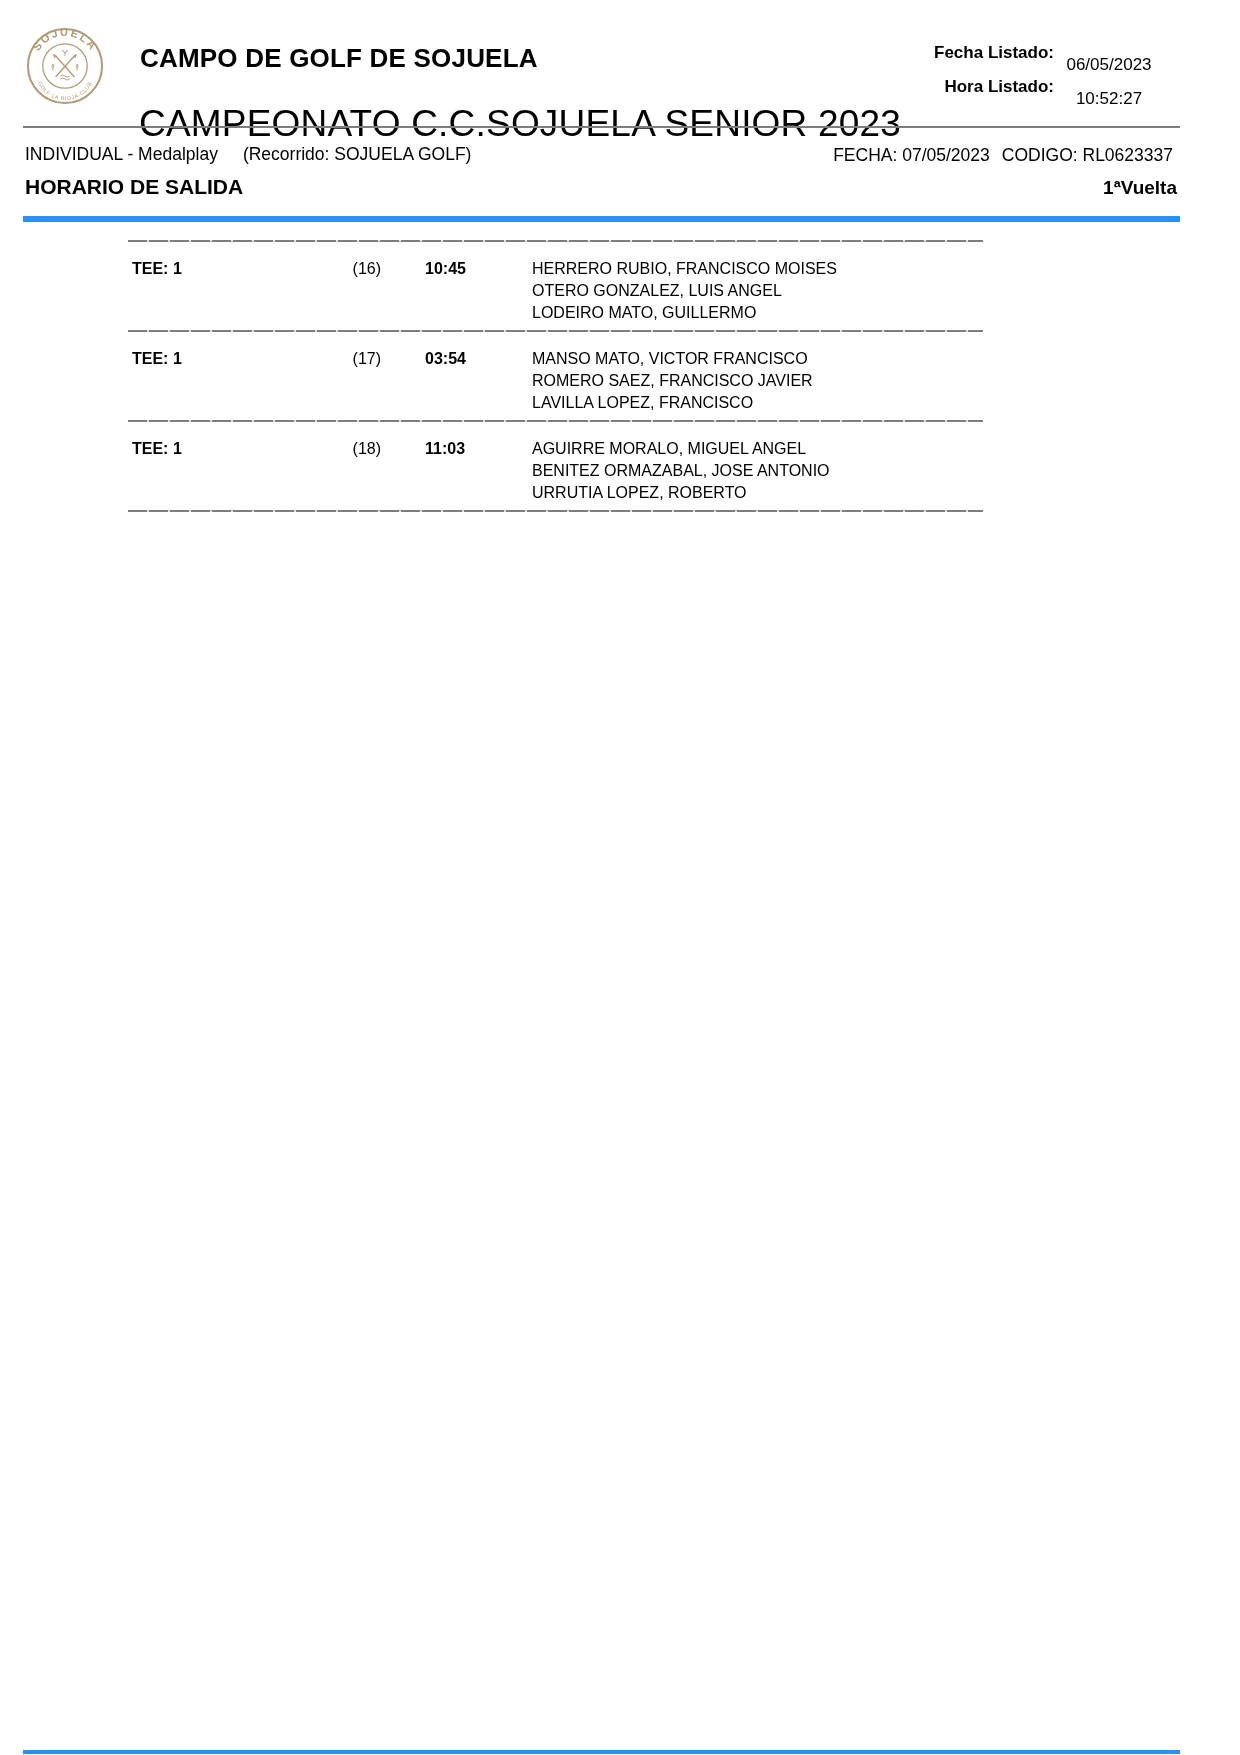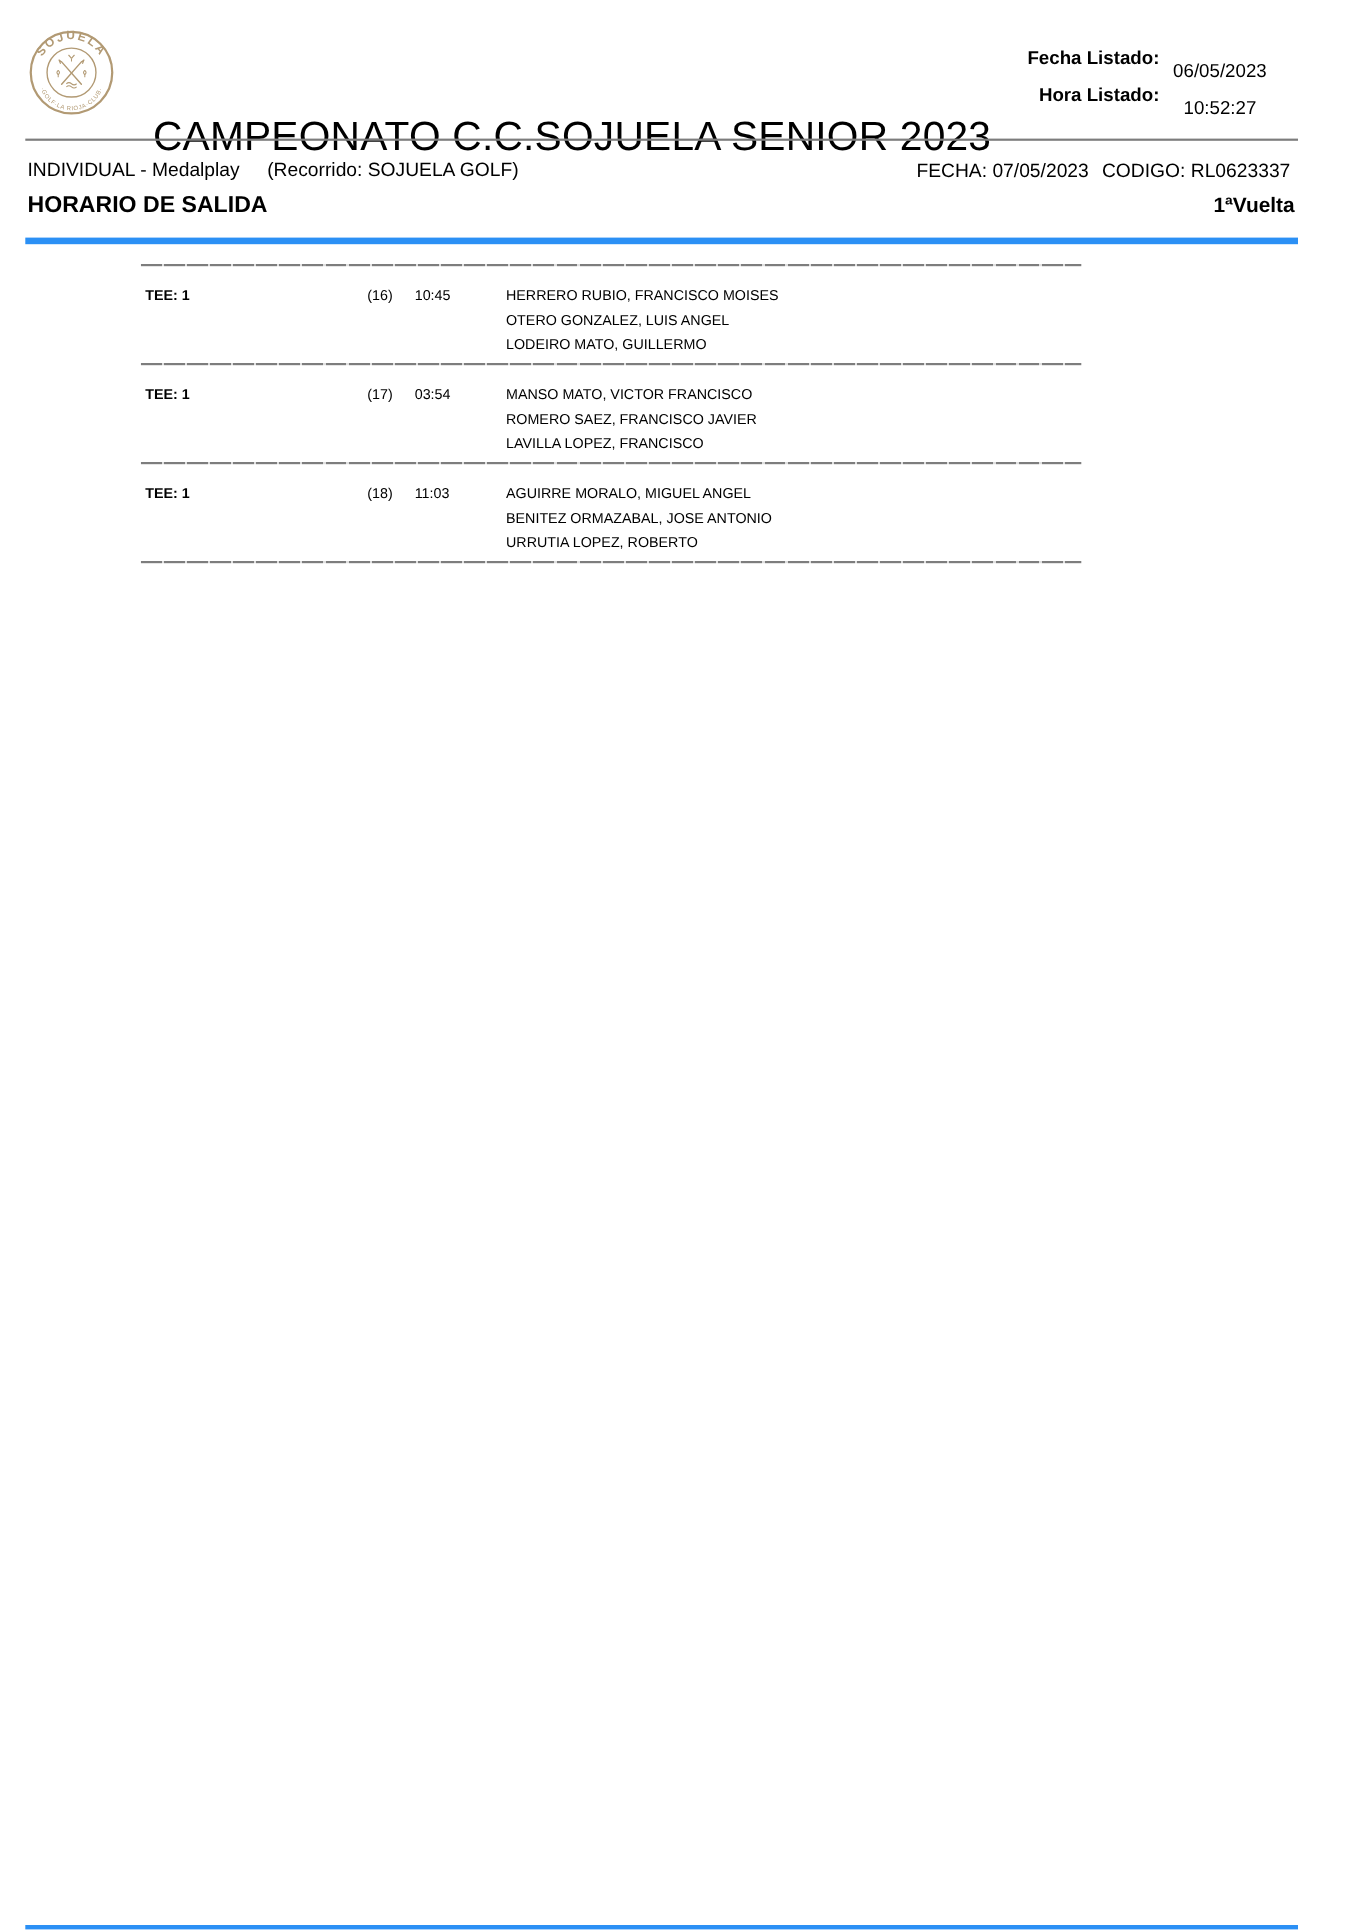--- a/index.html
+++ b/index.html
@@ -43,25 +43,25 @@
 
   
   .tee-table { position:absolute; left:128px; top:240px; width:855px; }
   .row-divider {
     height:2px;
     background:repeating-linear-gradient(90deg,#7d7d7d 0 19px, rgba(125,125,125,.25) 19px 21px);
   }
   .row-content {
     display:grid; grid-template-columns:187px 38px 75px auto;
     padding:16px 0 6px 4px;
-    font-size:13px; line-height:22px;
+    font-size:16px; line-height:22px;gap:24px;
   }
   .cell-tee   { font-weight:bold; }
   .cell-group { text-align:right; }
-  .cell-time  { font-weight:normal; padding-left:20px; }
+  .cell-time  { font-weight:bold; padding-left:20px; }
   .cell-names { padding-left:28px; }
   .player { white-space:nowrap; }
 </style>
 </head>
 <body>
 
 <div class="page" style="--accent: #2b90f5; --logo-gold: #b29a74;">
 
   <div class="logo">
     <svg width="78" height="78" viewBox="0 0 100 100" aria-hidden="true">
@@ -87,20 +87,21 @@
       <line x1="50" y1="34" x2="50" y2="37" stroke="currentColor" stroke-width="1.2"></line>
 
       <path d="M34.5,47.5 q-3,2.5 0,5 q3,-2.5 0,-5 M34.5,52.5 v3" fill="none" stroke="currentColor" stroke-width="1.2"></path>
       <path d="M65.5,47.5 q-3,2.5 0,5 q3,-2.5 0,-5 M65.5,52.5 v3" fill="none" stroke="currentColor" stroke-width="1.2"></path>
 
       <path d="M44,63 q3,-2.6 6,0 q3,2.6 6,0" fill="none" stroke="currentColor" stroke-width="1.2"></path>
       <path d="M44,66.6 q3,-2.6 6,0 q3,2.6 6,0" fill="none" stroke="currentColor" stroke-width="1.2"></path>
     </svg>
   </div>
 
+  <div class="club-name">CAMPO DE GOLF DE SOJUELA</div>
   <div class="tournament-name">CAMPEONATO C.C.SOJUELA SENIOR 2023</div>
 
   <div class="listado">
     <div class="lbl">Fecha Listado:</div>
     <div class="val">06/05/2023</div>
     <div class="lbl">Hora Listado:</div>
     <div class="val">10:52:27</div>
   </div>
 
   <div class="header-rule"></div>

